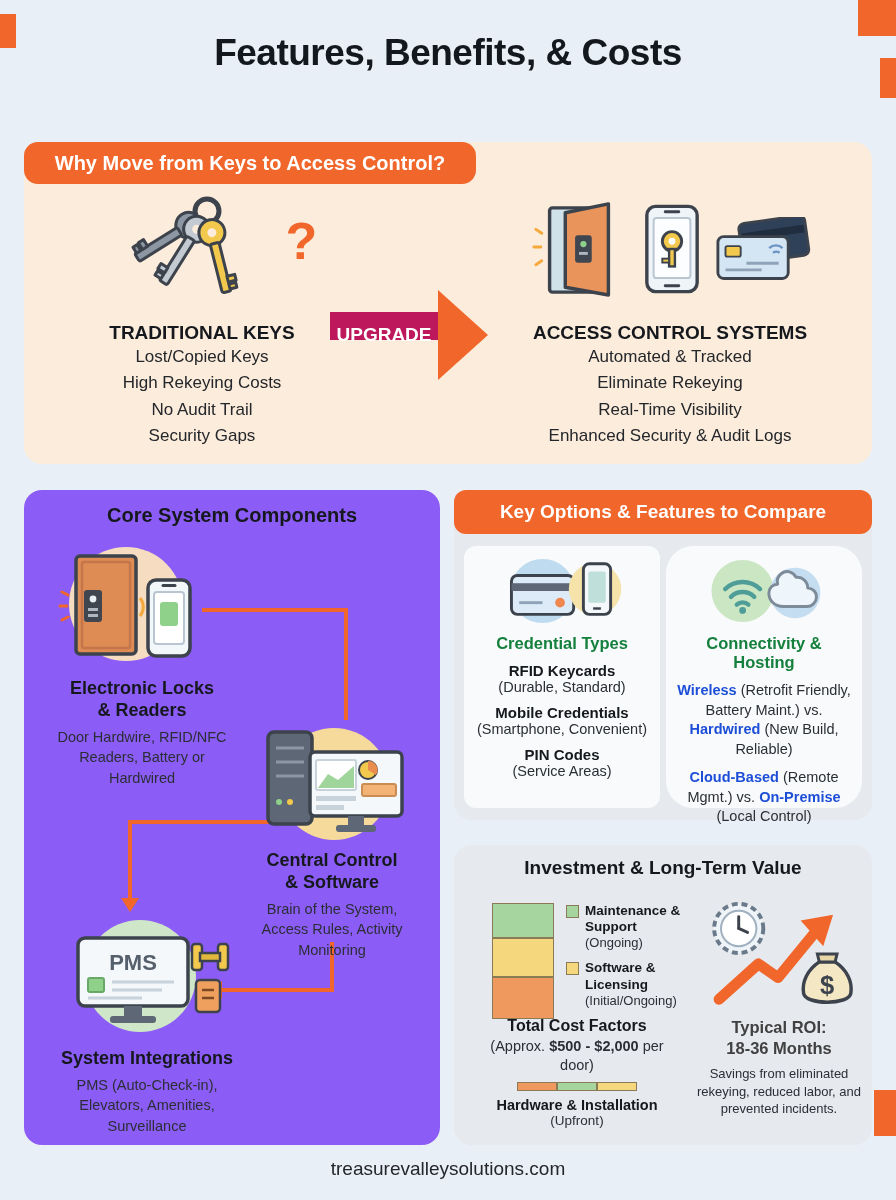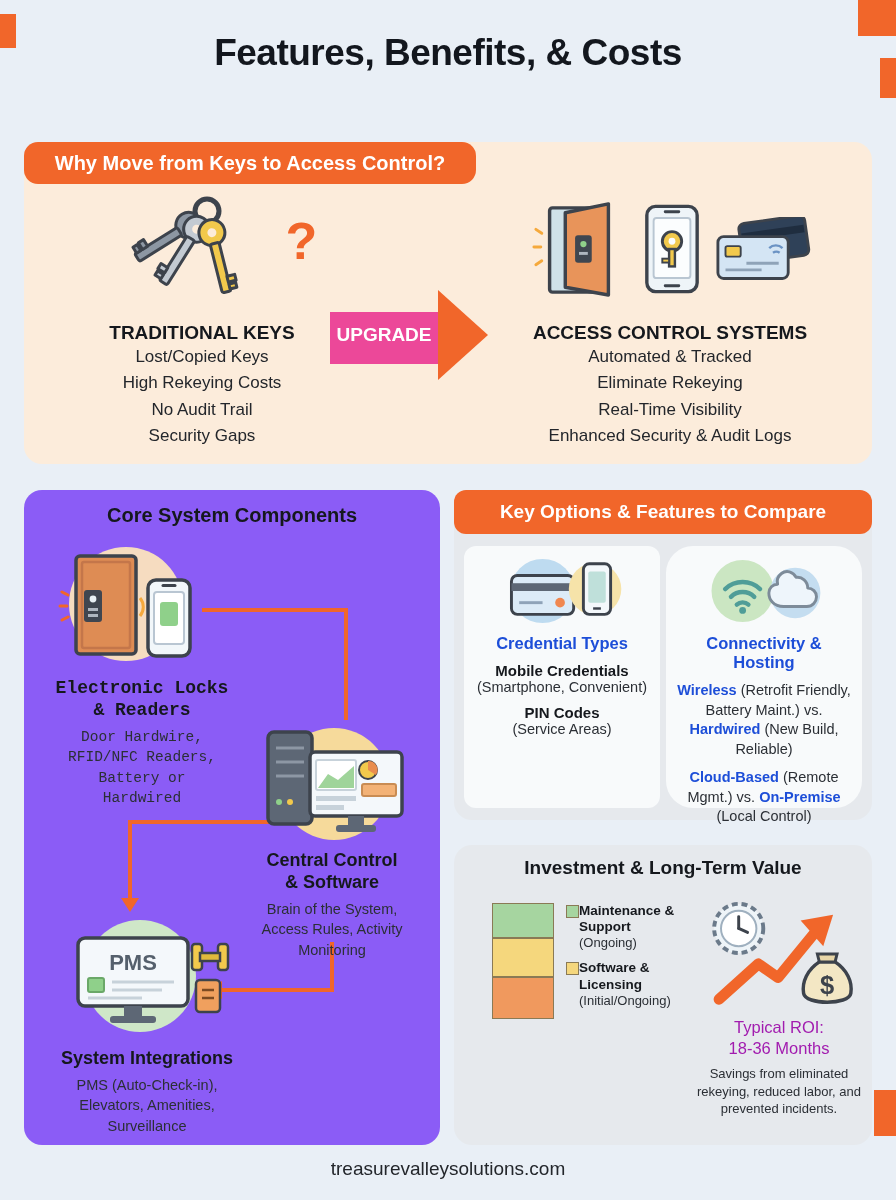--- a/index.html
+++ b/index.html
@@ -32,61 +32,61 @@
     border-radius:12px; color:#fff; font-weight:bold; font-size:19px; line-height:44px; text-align:center; }
 
   .why-col{ position:absolute; top:46px; text-align:center; }
   .why-col-left{ left:28px; width:300px; }
   .why-col-right{ left:466px; width:360px; }
   .media-box{ height:122px; display:flex; align-items:center; justify-content:center; gap:14px; }
   .qmark{ font-size:52px; font-weight:bold; color:#f1662a; transform:translateY(-8px); }
   .why-title{ font-size:19px; font-weight:bold; margin-top:12px; color:#15181d; }
   .why-item{ font-size:17px; line-height:1.55; color:#23262b; }
 
-  .arrow-body{ position:absolute; left:306px; top:170px; width:108px; height:52px; background:#ec4899;
+  .arrow-body{ position:absolute; left:306px; top:170px; width:108px; height:28px; background:#be185d;
     color:#fff; font-weight:bold; font-size:19px; text-align:center; line-height:46px; }
   .arrow-head{ position:absolute; left:414px; top:148px; width:0; height:0;
     border-top:45px solid transparent; border-bottom:45px solid transparent; border-left:50px solid #f1662a; }
 
   .core-title{ position:absolute; top:14px; left:0; width:100%; text-align:center; font-size:20px; font-weight:bold; color:#15181d; }
   .node-label{ position:absolute; text-align:center; }
   .node-title{ font-size:18px; font-weight:bold; line-height:1.22; color:#15181d; }
   .node-desc{ font-size:14.5px; line-height:1.4; color:#2b2f35; margin-top:5px; }
   .illust{ position:absolute; }
   .conn{ position:absolute; background:#f1662a; }
   .conn-head-down{ position:absolute; width:0; height:0; border-left:9px solid transparent; border-right:9px solid transparent; border-top:14px solid #f1662a; }
   .conn-head-left{ position:absolute; width:0; height:0; border-top:9px solid transparent; border-bottom:9px solid transparent; border-right:14px solid #f1662a; }
 
   .opt-card{ position:absolute; top:56px; width:196px; height:262px; background:#f8fafb; border-radius:12px; text-align:center; padding:10px 8px; }
   .opt-card-1{ left:10px; } .opt-card-2{ left:212px;border-radius:27px; }
-  .opt-title{ font-size:16.5px; font-weight:bold; margin-top:4px; color:#1d4ed8; }
+  .opt-title{ font-size:16.5px; font-weight:bold; margin-top:4px; color:#15803d; }
   .opt-item{ margin-top:9px; }
   .opt-item-name{ font-size:15px; font-weight:bold; color:#15181d; }
   .opt-item-desc{ font-size:14.5px; color:#2b2f35; }
   .opt-para{ font-size:14.5px; line-height:1.35; color:#2b2f35; margin-top:9px; }
   .opt-para b{ color:#1d4ed8; }
 
   .invest-title{ position:absolute; top:12px; left:0; width:100%; text-align:center; font-size:19px; font-weight:bold; color:#15181d; }
   .stacked-bar{ position:absolute; left:38px; top:58px; width:62px; height:116px; display:flex; flex-direction:column; }
   .bar-seg{ width:100%; border:1px solid #8a7a55; }
   .legend{ position:absolute; left:112px; top:58px; width:120px; }
-  .legend-entry{ display:flex; gap:0; margin-bottom:10px; text-align:left; }
+  .legend-entry{ display:flex; gap:6px; margin-bottom:10px; text-align:left; }
   .legend-swatch{ width:13px; height:13px; border:1px solid #8a7a55; flex:0 0 13px; margin-top:2px; }
   .legend-bold{ font-size:13.5px; font-weight:bold; line-height:1.2; color:#15181d; }
   .legend-desc{ font-size:13px; color:#2b2f35; }
   .cost-block{ position:absolute; left:12px; top:172px; width:222px; text-align:center; }
   .cost-title{ font-size:16px; font-weight:bold; color:#15181d; }
   .cost-approx{ font-size:14.5px; line-height:1.3; margin-top:2px; color:#2b2f35; width:180px; margin-left:auto; margin-right:auto; }
   .mini-bar{ display:flex; width:120px; height:9px; margin:7px auto 6px auto; }
   .mini-seg{ flex:1; border:1px solid #8a7a55; }
   .cost-hw{ font-size:14.5px; font-weight:bold; color:#15181d; }
   .cost-up{ font-size:13.5px; color:#2b2f35; }
   .roi-graphics{ position:absolute; left:246px; top:52px; }
   .roi-block{ position:absolute; left:240px; top:172px; width:170px; text-align:center; }
-  .roi-title{ font-size:16.5px; font-weight:normal; line-height:1.25; color:#a21caf; }
+  .roi-title{ font-size:16.5px; font-weight:bold; line-height:1.25; color:#404040; }
   .roi-desc{ font-size:13px; line-height:1.35; margin-top:7px; color:#2b2f35; }
 
   .footer{ position:absolute; top:1158px; left:0; width:100%; text-align:center; font-size:19px; color:#23262b; }
 </style>
 </head>
 <body>
 
 <div class="canvas">
 
   <div class="deco deco-tl"></div>
@@ -208,21 +208,21 @@
           <line x1="14" y1="66" x2="21" y2="66"></line>
           <line x1="16" y1="80" x2="22" y2="77"></line>
       </g>
       <path d="M94 58 a14 14 0 0 1 0 18" stroke="#f5a93c" stroke-width="3" fill="none"></path>
       <rect x="102" y="40" width="42" height="76" rx="8" fill="#f2f7fa" stroke="#3d434c" stroke-width="3.5"></rect>
       <rect x="108" y="52" width="30" height="52" rx="3" fill="#ffffff" stroke="#b9c6d2" stroke-width="2"></rect>
       <rect x="114" y="62" width="18" height="24" rx="3" fill="#8fd08a"></rect>
       <line x1="117" y1="45.5" x2="129" y2="45.5" stroke="#3d434c" stroke-width="3" stroke-linecap="round"></line>
     </svg>
 
-    <div class="node-label" style="left:8px;top:188px;width:220px;font-family:Liberation Mono, monospace;">
+    <div class="node-label" style="left:8px;top:188px;width:220px;">
       <div class="node-title">Electronic Locks</div>
       <div class="node-title">&amp; Readers</div>
       <div class="node-desc" style="width:170px;margin-left:auto;margin-right:auto;">Door Hardwire, RFID/NFC Readers, Battery or Hardwired</div>
     </div>
 
     <svg class="illust" style="left:228px;top:228px;" width="160" height="130" viewBox="0 0 160 130">
       <circle cx="82" cy="66" r="56" fill="#f6da9b"></circle>
       <rect x="16" y="14" width="44" height="92" rx="6" fill="#5d6775" stroke="#3d434c" stroke-width="3.5"></rect>
       <g stroke="#8d97a4" stroke-width="3">
           <line x1="24" y1="30" x2="52" y2="30"></line>
@@ -289,20 +289,24 @@
         <rect x="8" y="28" width="64" height="8" fill="#5d6775"></rect>
         <circle cx="58" cy="48" r="5" fill="#f0874f"></circle>
         <line x1="16" y1="48" x2="40" y2="48" stroke="#8fa3b8" stroke-width="3"></line>
         <circle cx="94" cy="34" r="27" fill="#f6e3a9"></circle>
         <rect x="82" y="8" width="28" height="52" rx="6" fill="#f4f8fb" stroke="#3d434c" stroke-width="3"></rect>
         <rect x="87" y="16" width="18" height="32" rx="2" fill="#bfe0da"></rect>
         <line x1="92" y1="54" x2="100" y2="54" stroke="#3d434c" stroke-width="2.5"></line>
       </svg>
       <div class="opt-title">Credential Types</div>
       <div class="opt-item">
+        <div class="opt-item-name">RFID Keycards</div>
+        <div class="opt-item-desc">(Durable, Standard)</div>
+      </div>
+      <div class="opt-item">
         <div class="opt-item-name">Mobile Credentials</div>
         <div class="opt-item-desc">(Smartphone, Convenient)</div>
       </div>
       <div class="opt-item">
         <div class="opt-item-name">PIN Codes</div>
         <div class="opt-item-desc">(Service Areas)</div>
       </div>
     </div>
 
     <div class="opt-card opt-card-2">
@@ -342,20 +346,31 @@
       </div>
       <div class="legend-entry">
         <div class="legend-swatch" style="background-color: rgb(245, 215, 125);"></div>
         <div>
           <div class="legend-bold">Software &amp; Licensing</div>
           <div class="legend-desc">(Initial/Ongoing)</div>
         </div>
       </div>
     </div>
 
+    <div class="cost-block">
+      <div class="cost-title">Total Cost Factors</div>
+      <div class="cost-approx"><span>(Approx. </span><b>$500 -</b> <b>$2,000</b><span> per door)</span></div>
+      <div class="mini-bar">
+          <div class="mini-seg" style="background: rgb(240, 153, 94);"></div>
+          <div class="mini-seg" style="background: rgb(166, 213, 160);"></div>
+          <div class="mini-seg" style="background: rgb(245, 215, 125);"></div>
+        </div>
+      <div class="cost-hw">Hardware &amp; Installation</div>
+      <div class="cost-up">(Upfront)</div>
+    </div>
 
     <svg class="roi-graphics" width="160" height="118" viewBox="0 0 160 120">
       <g>
         <circle cx="38" cy="32" r="25" fill="#eef4f8" stroke="#6b7a8a" stroke-width="4" stroke-dasharray="6 4"></circle>
         <circle cx="38" cy="32" r="18" fill="#ffffff" stroke="#9fb0bf" stroke-width="2"></circle>
         <line x1="38" y1="32" x2="38" y2="20" stroke="#3d434c" stroke-width="3" stroke-linecap="round"></line>
         <line x1="38" y1="32" x2="47" y2="36" stroke="#3d434c" stroke-width="3" stroke-linecap="round"></line>
       </g>
       <g>
         <path d="M18 104 L58 68 L78 82 L114 38" stroke="#f1662a" stroke-width="11" fill="none" stroke-linejoin="round" stroke-linecap="round"></path>

